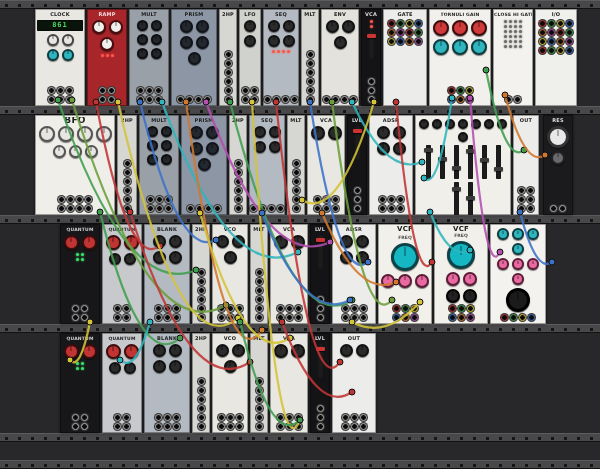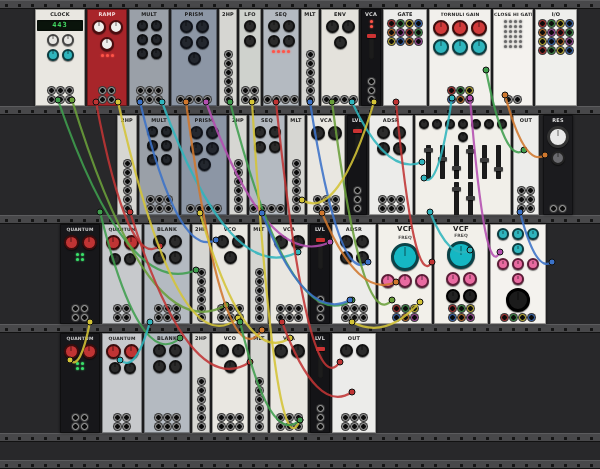--- a/index.html
+++ b/index.html
@@ -137,21 +137,21 @@
     </svg>
 <div class="rail" style="top: 0px;"></div>
     <div class="rail" style="top: 106px;"></div>
     <div class="rail" style="top: 215px;"></div>
     <div class="rail" style="top: 324px;"></div>
     <div class="rail" style="top: 433px;"></div>
     <div class="rail" style="top: 460px;"></div>
     <div class="module" style="left: 35px; top: 9px; width: 50px; height: 97px; background: rgb(233, 231, 225); color: rgb(29, 29, 29);">
       <div class="mtitle">CLOCK</div>
       <div class="grp">
-        <div class="disp" style="color: rgb(66, 217, 98); background: rgb(10, 20, 11);">443</div>
+        <div class="disp" style="color: rgb(66, 217, 98); background: rgb(10, 20, 11);">861</div>
       </div>
       <div class="grp">
         <div class="knob" style="height: 8px; width: 8px; background: rgb(230, 230, 227); border-color: rgb(68, 68, 68);"></div>
         <div class="knob" style="height: 8px; width: 8px; background: rgb(230, 230, 227); border-color: rgb(68, 68, 68);"></div>
       </div>
       <div class="grp">
         <div class="knob" style="height: 8px; width: 8px; background: rgb(47, 181, 189); border-color: rgb(12, 60, 64);"></div>
         <div class="knob" style="height: 8px; width: 8px; background: rgb(47, 181, 189); border-color: rgb(12, 60, 64);"></div>
       </div>
       <div class="grp" style="display: grid; grid-template-columns: repeat(3, auto); gap: 2px; justify-content: center; margin-top: auto;">
@@ -389,20 +389,44 @@
         <div class="port" style="border-color: rgb(212, 196, 55);"></div>
         <div class="port" style="border-color: rgb(59, 114, 200);"></div>
         <div class="port" style="border-color: rgb(208, 120, 46);"></div>
         <div class="port" style="border-color: rgb(180, 79, 176);"></div>
         <div class="port" style="border-color: rgb(192, 52, 52);"></div>
         <div class="port" style="border-color: rgb(63, 158, 77);"></div>
         <div class="port" style="border-color: rgb(212, 196, 55);"></div>
         <div class="port" style="border-color: rgb(59, 114, 200);"></div>
       </div>
     </div>
+    <div class="module" style="left: 35px; top: 115px; width: 80px; height: 100px; background: rgb(240, 238, 232); color: rgb(29, 29, 29);">
+      <div class="mtitle" style="font-size: 9px;">BFO</div>
+      <div class="grp">
+        <div class="knob" style="height: 12px; width: 12px; background: rgb(232, 230, 226); border-color: rgb(85, 85, 85);"></div>
+        <div class="knob" style="height: 12px; width: 12px; background: rgb(232, 230, 226); border-color: rgb(85, 85, 85);"></div>
+        <div class="knob" style="height: 12px; width: 12px; background: rgb(232, 230, 226); border-color: rgb(85, 85, 85);"></div>
+        <div class="knob" style="height: 12px; width: 12px; background: rgb(232, 230, 226); border-color: rgb(85, 85, 85);"></div>
+      </div>
+      <div class="grp">
+        <div class="knob" style="height: 9px; width: 9px; background: rgb(232, 230, 226); border-color: rgb(85, 85, 85);"></div>
+        <div class="knob" style="height: 9px; width: 9px; background: rgb(232, 230, 226); border-color: rgb(85, 85, 85);"></div>
+        <div class="knob" style="height: 9px; width: 9px; background: rgb(232, 230, 226); border-color: rgb(85, 85, 85);"></div>
+      </div>
+      <div class="grp" style="display: grid; grid-template-columns: repeat(4, auto); gap: 2px; justify-content: center; margin-top: auto;">
+        <div class="port"></div>
+        <div class="port"></div>
+        <div class="port"></div>
+        <div class="port"></div>
+        <div class="port"></div>
+        <div class="port"></div>
+        <div class="port"></div>
+        <div class="port"></div>
+      </div>
+    </div>
     <div class="module" style="left: 117px; top: 115px; width: 20px; height: 100px; background: rgb(214, 214, 210); color: rgb(29, 29, 29);">
       <div class="mtitle">2HP</div>
       <div class="grp" style="display: grid; grid-template-columns: repeat(1, auto); gap: 2px; justify-content: center; margin-top: auto;">
         <div class="port"></div>
         <div class="port"></div>
         <div class="port"></div>
         <div class="port"></div>
         <div class="port"></div>
         <div class="port"></div>
       </div>

